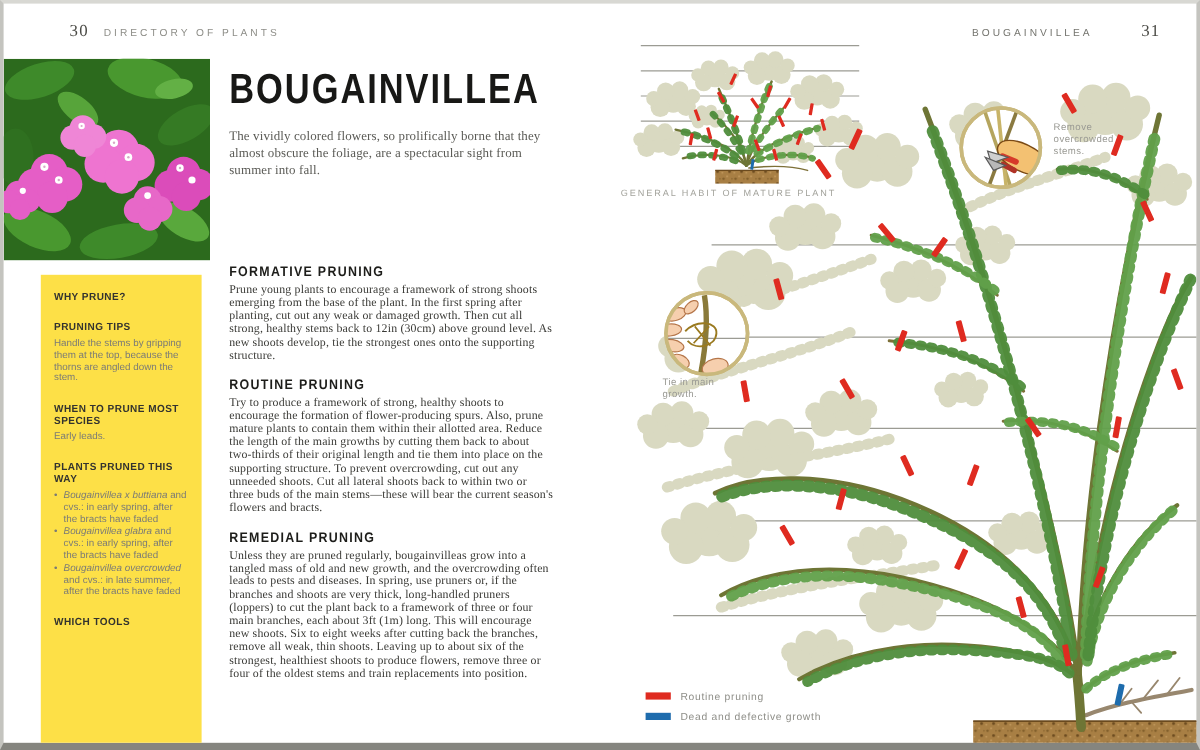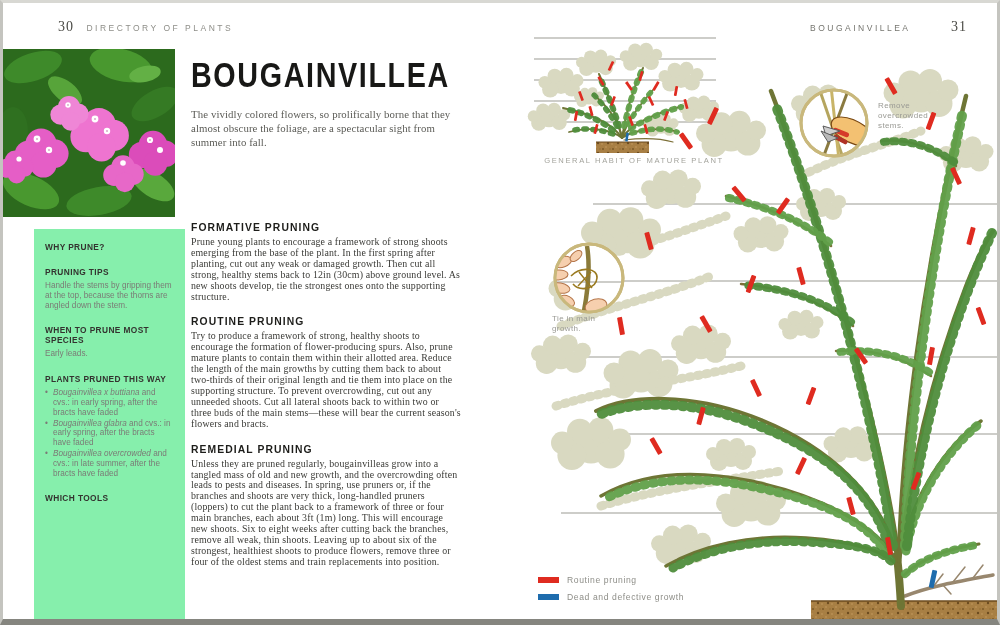--- a/index.html
+++ b/index.html
@@ -23,22 +23,22 @@
   
   #titleblock { position:absolute; left:188px; top:52px; width:280px; }
   #titleblock h1 {
     font-size:35px; font-weight:700; letter-spacing:2px; color:#181816;
     transform:scaleX(0.82); transform-origin:left center; white-space:nowrap;
   }
   #subtitle { font-family:"Liberation Serif",serif; font-style:italic; font-size:17.5px; color:#22221f; margin-top:5px; }
   #intro { font-family:"Liberation Serif",serif; font-size:10.8px; line-height:13.8px; color:#5b5b56; margin-top:13px; width:268px; letter-spacing:.1px;}
   
   #greenbox {
-    position:absolute; left:31px; top:226px; width:151px; height:393px;
-    background:#86efac; padding:13px 11px;
+    position:absolute; left:31px; top:226px; width:134px; height:393px;
+    background:#fde047; padding:13px 11px;
   }
   #greenbox h3 { font-size:8.6px; font-weight:700; letter-spacing:.4px; color:#33332f; margin:15px 0 4px 0; transform:scaleX(.97); transform-origin:left;}
   #greenbox h3:first-child { margin-top:0; }
   #greenbox p { font-size:8.2px; line-height:9.8px; color:#7b7b76; }
   #greenbox ul { list-style:none; }
   #greenbox li { font-size:8.2px; line-height:9.8px; color:#7b7b76; padding-left:8px; position:relative; margin-bottom:1px;}
   #greenbox li:before { content:"•"; position:absolute; left:0; top:0; color:#7b7b76; }
   .species { font-style:italic; }
   
   #maincol { position:absolute; left:188px; top:218px; width:270px; }
@@ -53,21 +53,21 @@
   .wire { stroke:#9b9b93; stroke-width:1; }
   .st { fill:none; stroke:#6e7535; stroke-linecap:round; }
   .stb { fill:none; stroke:#7d7038; stroke-linecap:round; }
   .lv { fill:none; stroke:#4f8d3c; stroke-dasharray:2.5 6.5; stroke-linecap:round; opacity:.95; }
   .lv2 { stroke:#61a04a; }
   .bglv { fill:none; stroke:#d9d9c1; stroke-dasharray:2.5 6; stroke-linecap:round; }
   .blob { fill:#d9d9c1; }
   .ring { fill:#ffffff; stroke:#c9b87c; stroke-width:3; }
   
   .artlabel { position:absolute; font-size:8px; line-height:10px; color:#9a9a94; letter-spacing:.4px; }
-  #habit-caption { left:540px; top:153px; width:182px; text-align:center; letter-spacing:1.6px; font-size:7.6px; color:#a3a39c;}
+  #habit-caption { left:513px; top:153px; width:182px; text-align:center; letter-spacing:1.6px; font-size:7.6px; color:#a3a39c;}
   #inset1-label { left:875px; top:98px; width:66px; }
   #inset2-label { left:549px; top:311px; width:60px; }
   
   #legend { position:absolute; left:535px; top:572px; }
   .leg-row { display:flex; align-items:center; margin-bottom:7px; }
   .leg-sw { width:21px; height:6px; margin-right:8px; }
   .sw-red { background:#df2b20; }
   .sw-blue { background:#1e6cad; }
   .leg-label { font-size:8.6px; letter-spacing:.6px; color:#8e8e88; }
 </style>

